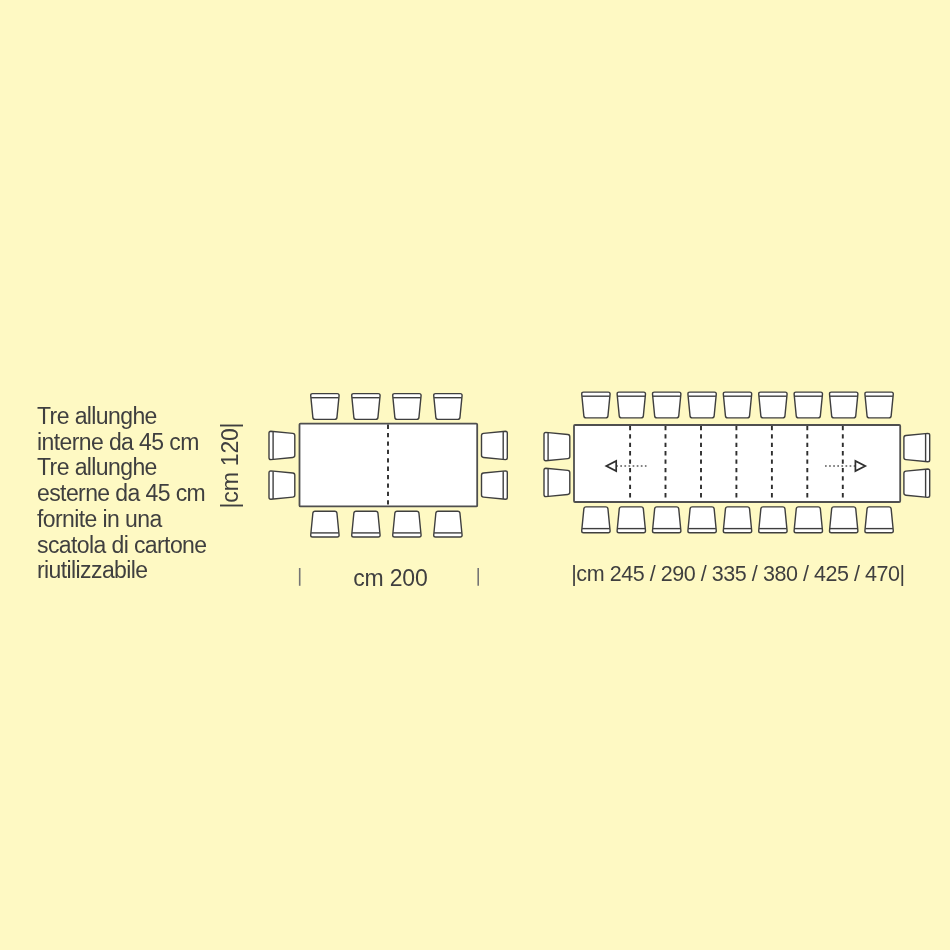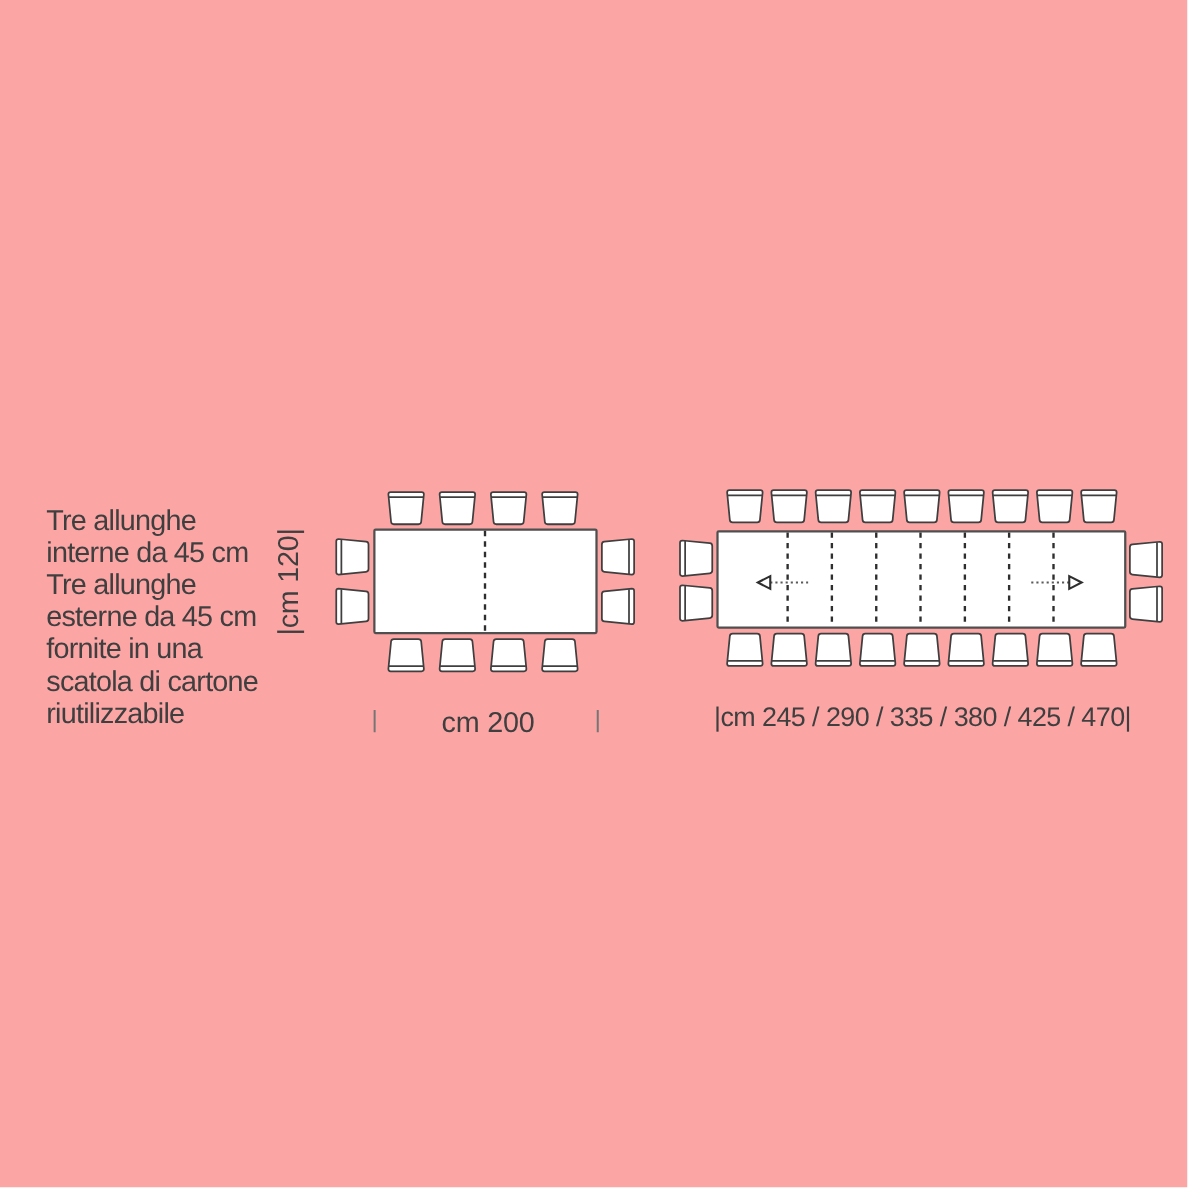--- a/index.html
+++ b/index.html
@@ -1,16 +1,16 @@
 <!DOCTYPE html>
 <html><head>
 <meta charset="utf-8">
 <style>
   html,body{margin:0;padding:0;background:#ffffff;}
-  #page{position:relative;width:950px;height:950px;background:#fca5a5;overflow:hidden;filter:blur(0.45px);
+  #page{position:relative;width:950px;height:950px;background:#fef9c3;overflow:hidden;filter:blur(0.45px);
         font-family:"Liberation Sans", sans-serif;}
   svg text{font-family:"Liberation Sans", sans-serif;}
 </style>
 </head>
 <body>
 <div id="page">
 <svg width="950" height="950" viewBox="0 0 950 950">
   <defs>
 
     <g id="chair">

